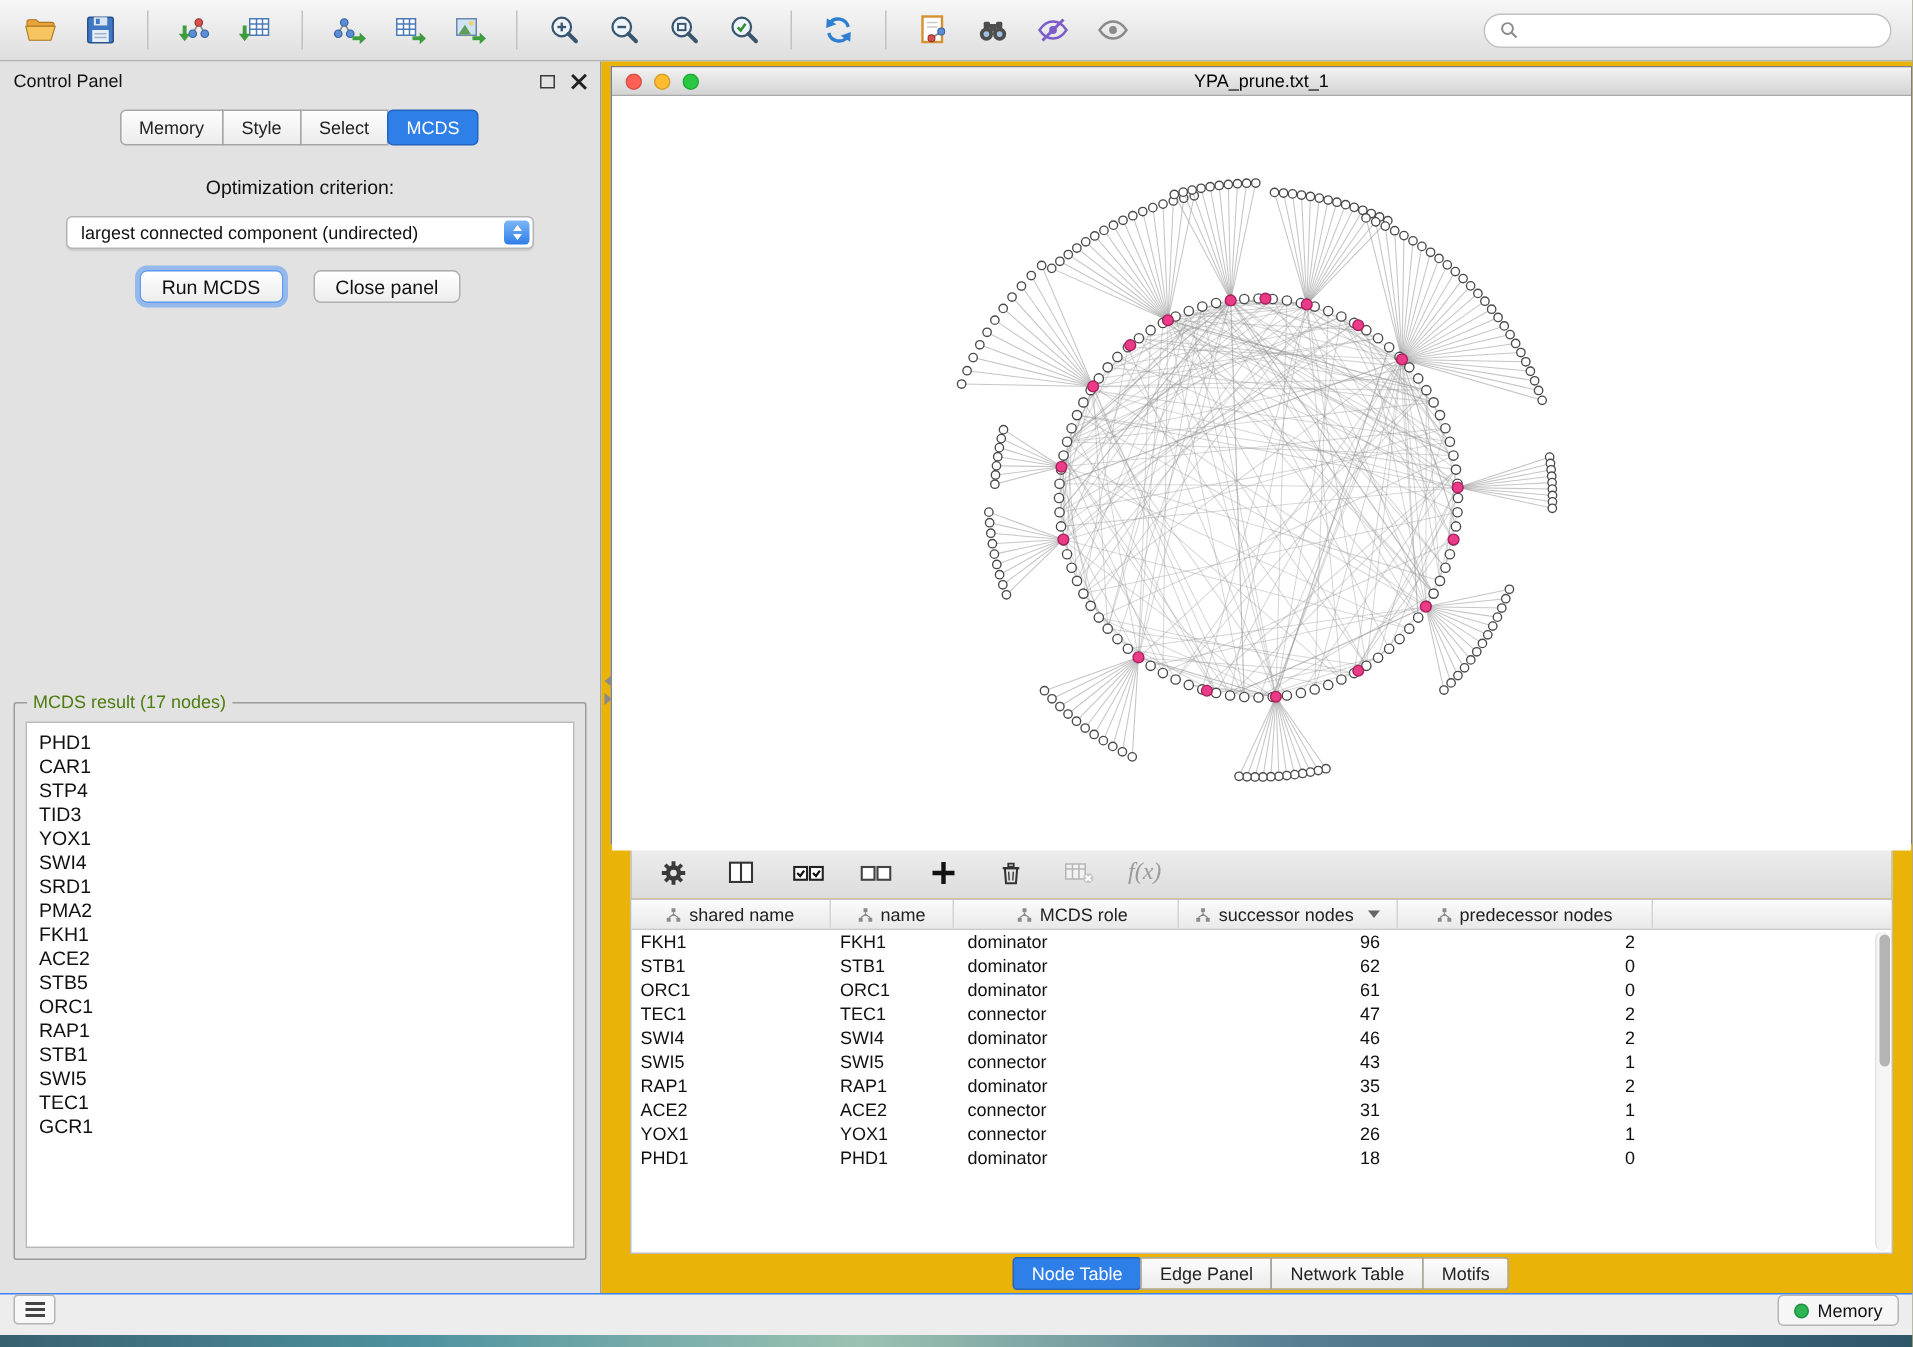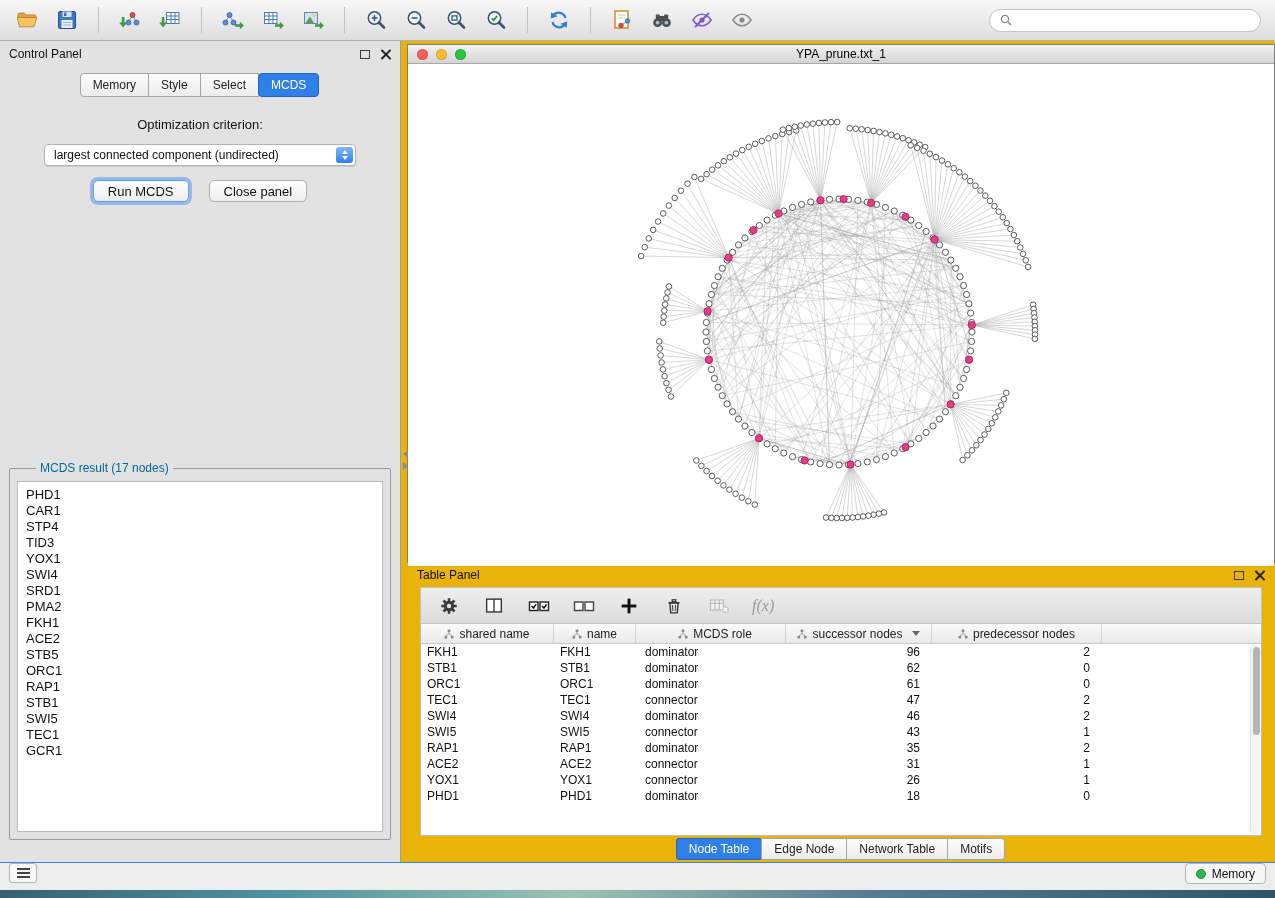--- a/index.html
+++ b/index.html
@@ -37,21 +37,21 @@
 .dd-step{position:absolute;right:2px;top:2px;width:17px;height:16px;border-radius:3px;
 background:linear-gradient(#7db6f7,var(--accent));display:flex;flex-direction:column;align-items:center;justify-content:center;gap:1.5px}
 .dd-step i{width:0;height:0;border-left:3.5px solid transparent;border-right:3.5px solid transparent;display:block}
 .dd-up{border-bottom:4px solid #fff}
 .dd-down{border-top:4px solid #fff}
 .btn-row{display:flex;justify-content:center;gap:20px;margin-top:14px}
 .mac-btn{height:22px;padding:0 14px;font-size:13px;color:#111;background:linear-gradient(#ffffff,#ededed);
 border:1px solid #b0b0b0;border-radius:5px;display:flex;align-items:center}
 .mac-btn.focused{box-shadow:0 0 0 3px rgba(88,152,246,.55);border-color:#5f9bf2}
 .fieldset{flex:none;height:372px;margin:0 9px 22px;border:1px solid #9a9a9a;border-radius:2px;position:relative;padding:12px 7px 7px}
-.legend{position:absolute;top:-8px;left:26px;background:#e2e2e2;padding:0 4px;font-size:12px;color:#0369a1}
+.legend{position:absolute;top:-8px;left:8px;background:#e2e2e2;padding:0 4px;font-size:12px;color:#4d7c0f}
 .result-box{height:100%;background:#fff;border:1px solid #b8b8b8;overflow:hidden;padding:5px 8px}
 .result-item{font-size:13px;line-height:16px;color:#111}
 
 .split-h{position:absolute;left:402px;top:404px;width:6px;height:30px;display:flex;flex-direction:column;align-items:center;gap:4px;justify-content:center}
 .tri-l{width:0;height:0;border-top:4px solid transparent;border-bottom:4px solid transparent;border-right:5px solid #8a8a8a}
 .tri-r{width:0;height:0;border-top:4px solid transparent;border-bottom:4px solid transparent;border-left:5px solid #8a8a8a}
 
 .right{flex:1;display:flex;flex-direction:column;min-width:0;background:#eab308;padding:3px 0 0 6px}
 .netwin{height:519px;flex:none;border:1px solid #7e7e7e;background:#fff;display:flex;flex-direction:column}
 .net-titlebar{height:19px;flex:none;background:linear-gradient(#f2f2f2,#d4d4d4);border-bottom:1px solid #a8a8a8;position:relative;display:flex;align-items:center}
@@ -953,27 +953,20 @@
                 <circle cx="497.5" cy="152.81862129666968" r="3.6" fill="#ea3b86" stroke="#a81f5e" stroke-width="0.9"></circle>
                 <circle cx="561.0936308975961" cy="295.652254878762" r="3.6" fill="#ea3b86" stroke="#a81f5e" stroke-width="0.9"></circle>
                 <circle cx="497.5" cy="383.1813787033303" r="3.6" fill="#ea3b86" stroke="#a81f5e" stroke-width="0.9"></circle>
                 <circle cx="396.57706700136475" cy="396.4681348964461" r="3.6" fill="#ea3b86" stroke="#a81f5e" stroke-width="0.9"></circle>
               </g>
             </svg>
         </div>
       </div>
 
       <div class="tablepanel">
-        <div class="tp-head">
-          <span>Table Panel</span>
-          <span class="win-btns">
-            <span class="float-btn"></span>
-            <span class="close-btn"></span>
-          </span>
-        </div>
         <div class="tp-toolbar">
           <span class="ico">
               <svg width="22" height="22" viewBox="0 0 24 24">
                 <g stroke="#3a3a3a" stroke-width="2.8">
                   <line x1="12" y1="3.5" x2="12" y2="20.5"></line>
                   <line x1="3.5" y1="12" x2="20.5" y2="12"></line>
                   <line x1="6" y1="6" x2="18" y2="18"></line>
                   <line x1="6" y1="18" x2="18" y2="6"></line>
                 </g>
                 <circle cx="12" cy="12" r="5.6" fill="#3a3a3a"></circle>
@@ -1159,21 +1152,21 @@
                 <div class="tcell c-pred num">0</div>
                 <div class="tcell c-fill"></div>
               </div>
             </div>
           <div class="vscroll">
               <div class="vthumb"></div>
             </div>
         </div>
         <div class="tp-tabs">
             <div class="tp-tab active">Node Table</div>
-            <div class="tp-tab">Edge Node</div>
+            <div class="tp-tab">Edge Panel</div>
             <div class="tp-tab">Network Table</div>
             <div class="tp-tab">Motifs</div>
           </div>
       </div>
     </div>
   </div>
 
   <div class="statusbar">
     <div class="menu-btn">
         <i></i>

